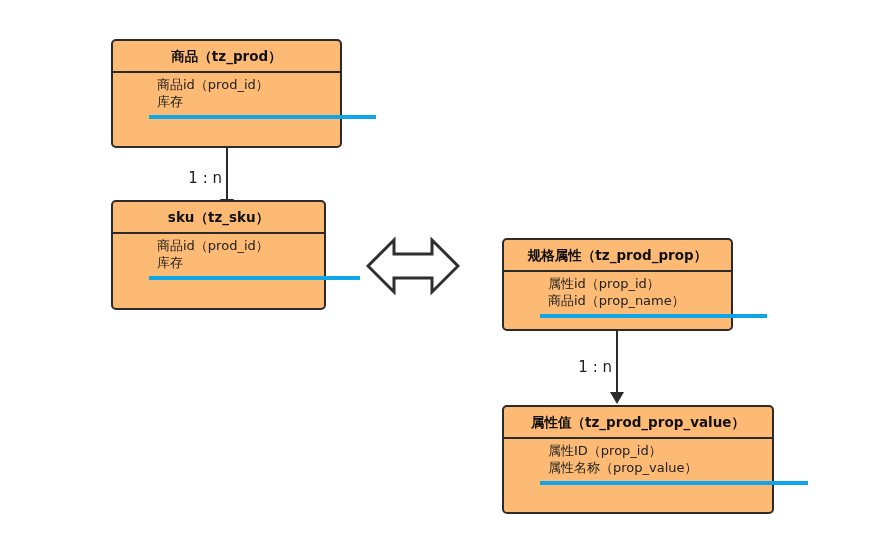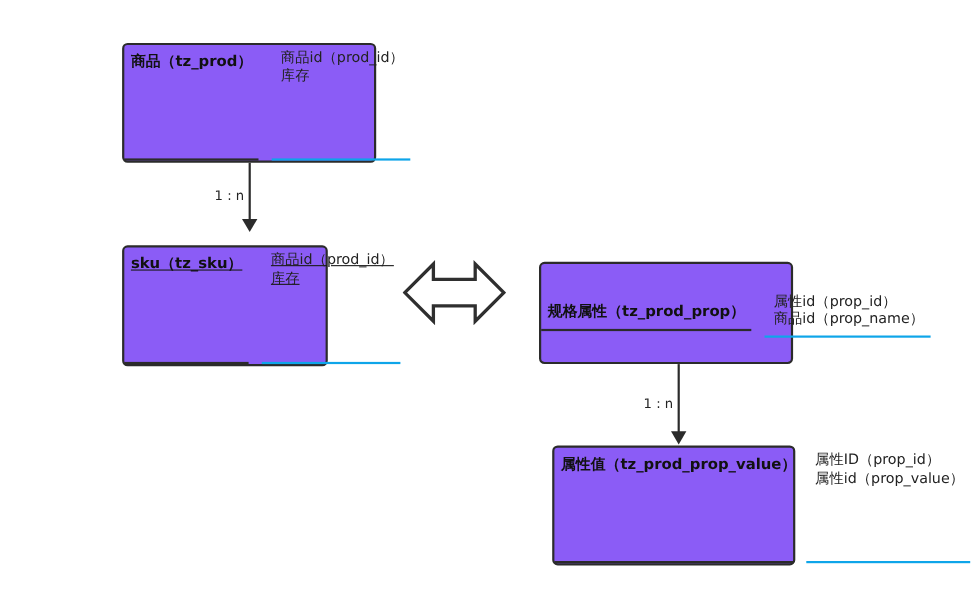--- a/index.html
+++ b/index.html
@@ -17,43 +17,44 @@
     width: 884px;
     height: 539px;
     background: #ffffff;
     overflow: hidden;
   }
 
   
   .entity {
     position: absolute;
     box-sizing: border-box;
-    background: #8b5cf6;
+    background: #fdba74;
     border: 2px solid #2b2b2b;
     border-radius: 5px;
     display: flex;
-    gap: 12px;
+    flex-direction: column;
   }
   .entity-title {
     box-sizing: border-box;
     width: 100%;
     text-align: center;
     font-weight: bold;
     font-size: 13.5px;
     line-height: 1.2;
     padding: 7px 6px 7px 6px;
     border-bottom: 2px solid #2b2b2b;
     color: #111111;
     white-space: nowrap;
   }
   .entity-attrs {
     box-sizing: border-box;
     width: 100%;
-    border-bottom: 2px solid #0ea5e9;
+    border-bottom: 4px solid #0ea5e9;
     padding: 4px 0 5px 0;
+    margin-left: 36px;
   }
   .attr-row {
     font-size: 13px;
     line-height: 16.5px;
     color: #222222;
     padding: 0 6px 0 8px;
     white-space: nowrap;
   }
   .entity-footer {
     box-sizing: border-box;
@@ -76,21 +77,21 @@
     position: absolute;
     width: 0;
     height: 0;
     border-left: 7px solid transparent;
     border-right: 7px solid transparent;
     border-top: 12px solid #2b2b2b;
     left: -6px;
   }
   .conn-label {
     position: absolute;
-    font-size: 12px;
+    font-size: 15px;
     line-height: 14px;
     color: #222222;
     white-space: nowrap;
     text-align: right;
   }
 
   
   .double-arrow {
     position: absolute;
   }
@@ -111,52 +112,52 @@
     </div>
     <div class="entity-footer"></div>
   </div>
 
   <div class="connector" style="left:226px; top:148px; width:2px; height:64px;">
     <div class="conn-line" style="height:52px;"></div>
     <div class="conn-head" style="top:51px;"></div>
     <div class="conn-label" style="left:-44px; top:23px; width:40px;">1 : n</div>
   </div>
 
-  <div class="entity" style="left:111px; top:223px; width:187px; height:110px;text-decoration:underline;">
+  <div class="entity" style="left:111px; top:200px; width:215px; height:110px;">
     <div class="entity-title">sku（tz_sku）</div>
     <div class="entity-attrs">
       <div class="attr-row">商品id（prod_id）</div>
       <div class="attr-row">库存</div>
     </div>
     <div class="entity-footer"></div>
   </div>
 
   <div class="double-arrow" style="left:366px; top:236px; width:94px; height:60px;">
     <svg width="94" height="60" viewBox="0 0 94 60" aria-hidden="true">
       <polygon points="2,30 28,4 28,18 66,18 66,4 92,30 66,56 66,42 28,42 28,56" fill="#ffffff" stroke="#2f2f2f" stroke-width="3" stroke-linejoin="miter"></polygon>
     </svg>
   </div>
 
-  <div class="entity" style="left:490px; top:238px; width:231px; height:93px;align-items:center;">
+  <div class="entity" style="left:502px; top:238px; width:231px; height:93px;">
     <div class="entity-title">规格属性（tz_prod_prop）</div>
     <div class="entity-attrs">
       <div class="attr-row">属性id（prop_id）</div>
       <div class="attr-row">商品id（prop_name）</div>
     </div>
     <div class="entity-footer"></div>
   </div>
 
   <div class="connector" style="left:616px; top:331px; width:2px; height:75px;">
     <div class="conn-line" style="height:62px;"></div>
     <div class="conn-head" style="top:61px;"></div>
     <div class="conn-label" style="left:-44px; top:29px; width:40px;">1 : n</div>
   </div>
 
-  <div class="entity" style="left:502px; top:405px; width:221px; height:109px;">
+  <div class="entity" style="left:502px; top:405px; width:272px; height:109px;">
     <div class="entity-title">属性值（tz_prod_prop_value）</div>
     <div class="entity-attrs">
       <div class="attr-row">属性ID（prop_id）</div>
-      <div class="attr-row">属性id（prop_value）</div>
+      <div class="attr-row">属性名称（prop_value）</div>
     </div>
     <div class="entity-footer"></div>
   </div>
 
 </div>
 
 </body></html>

